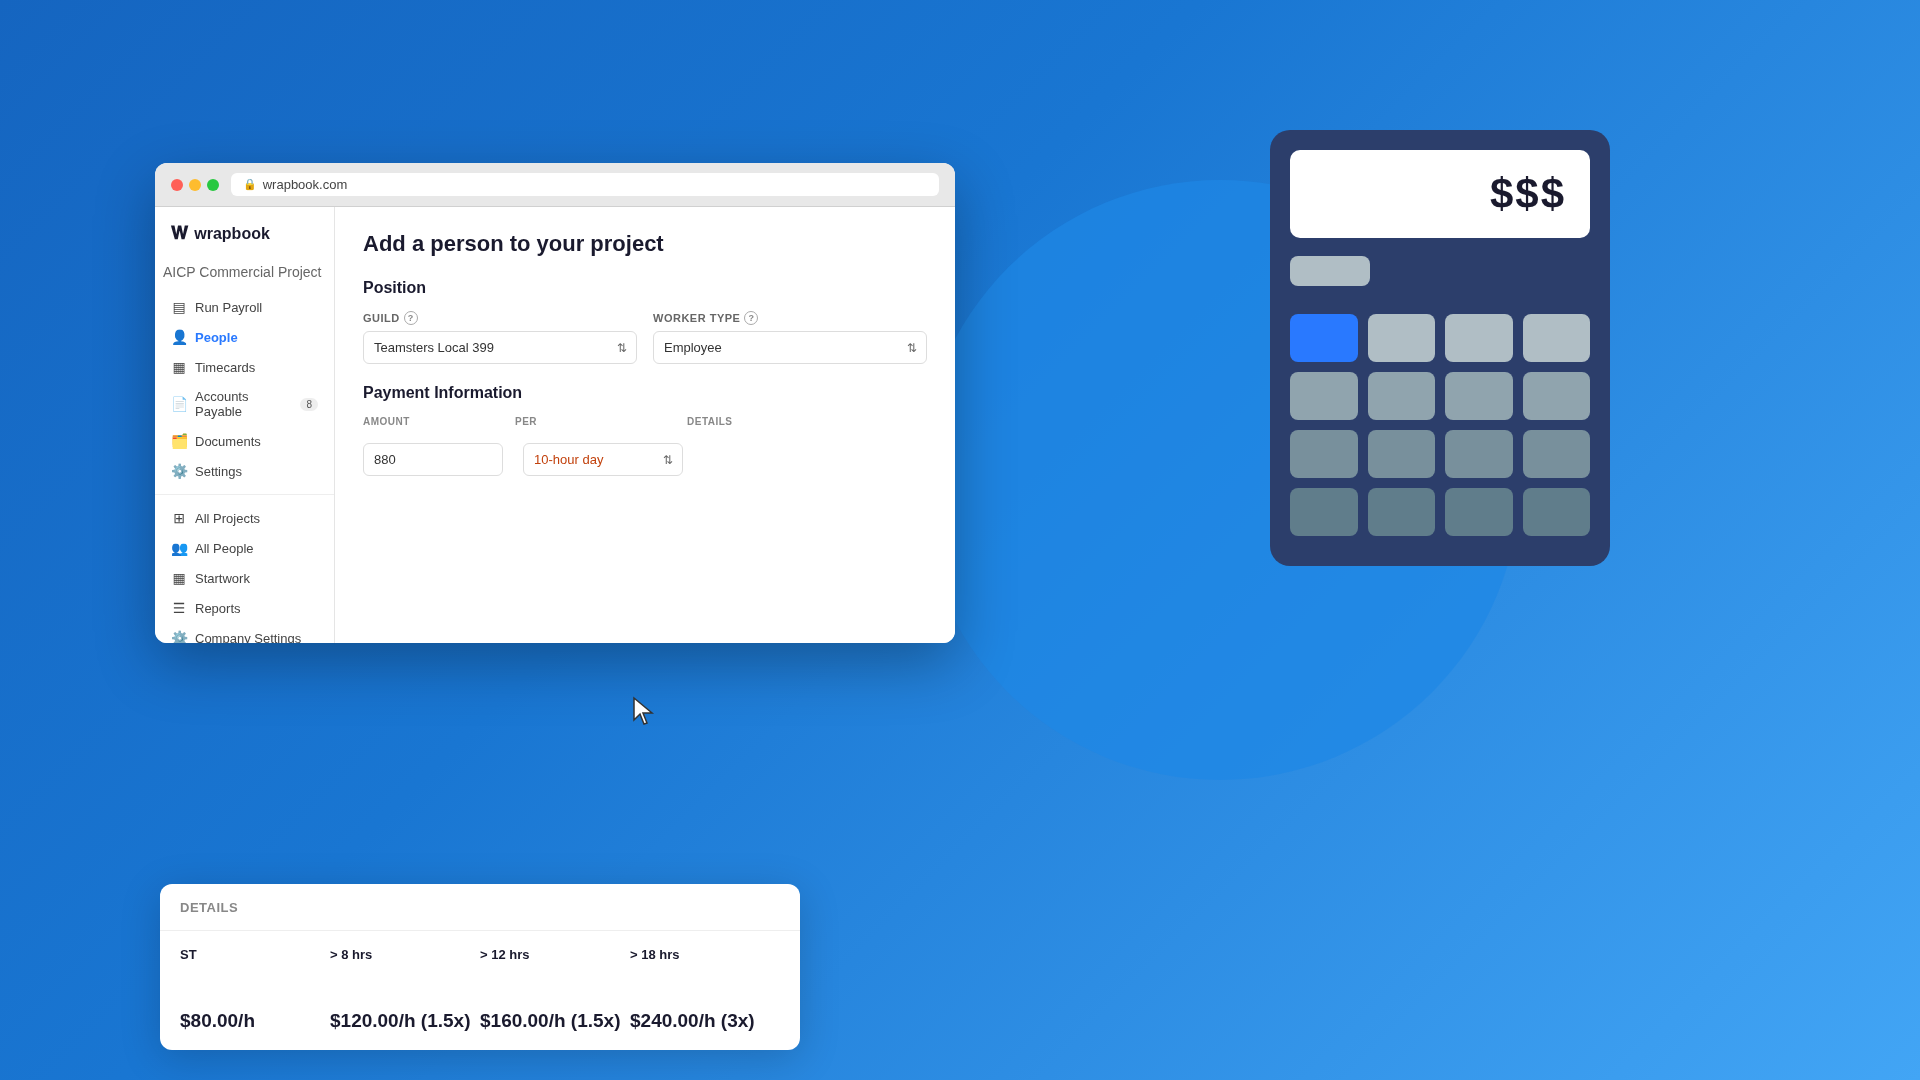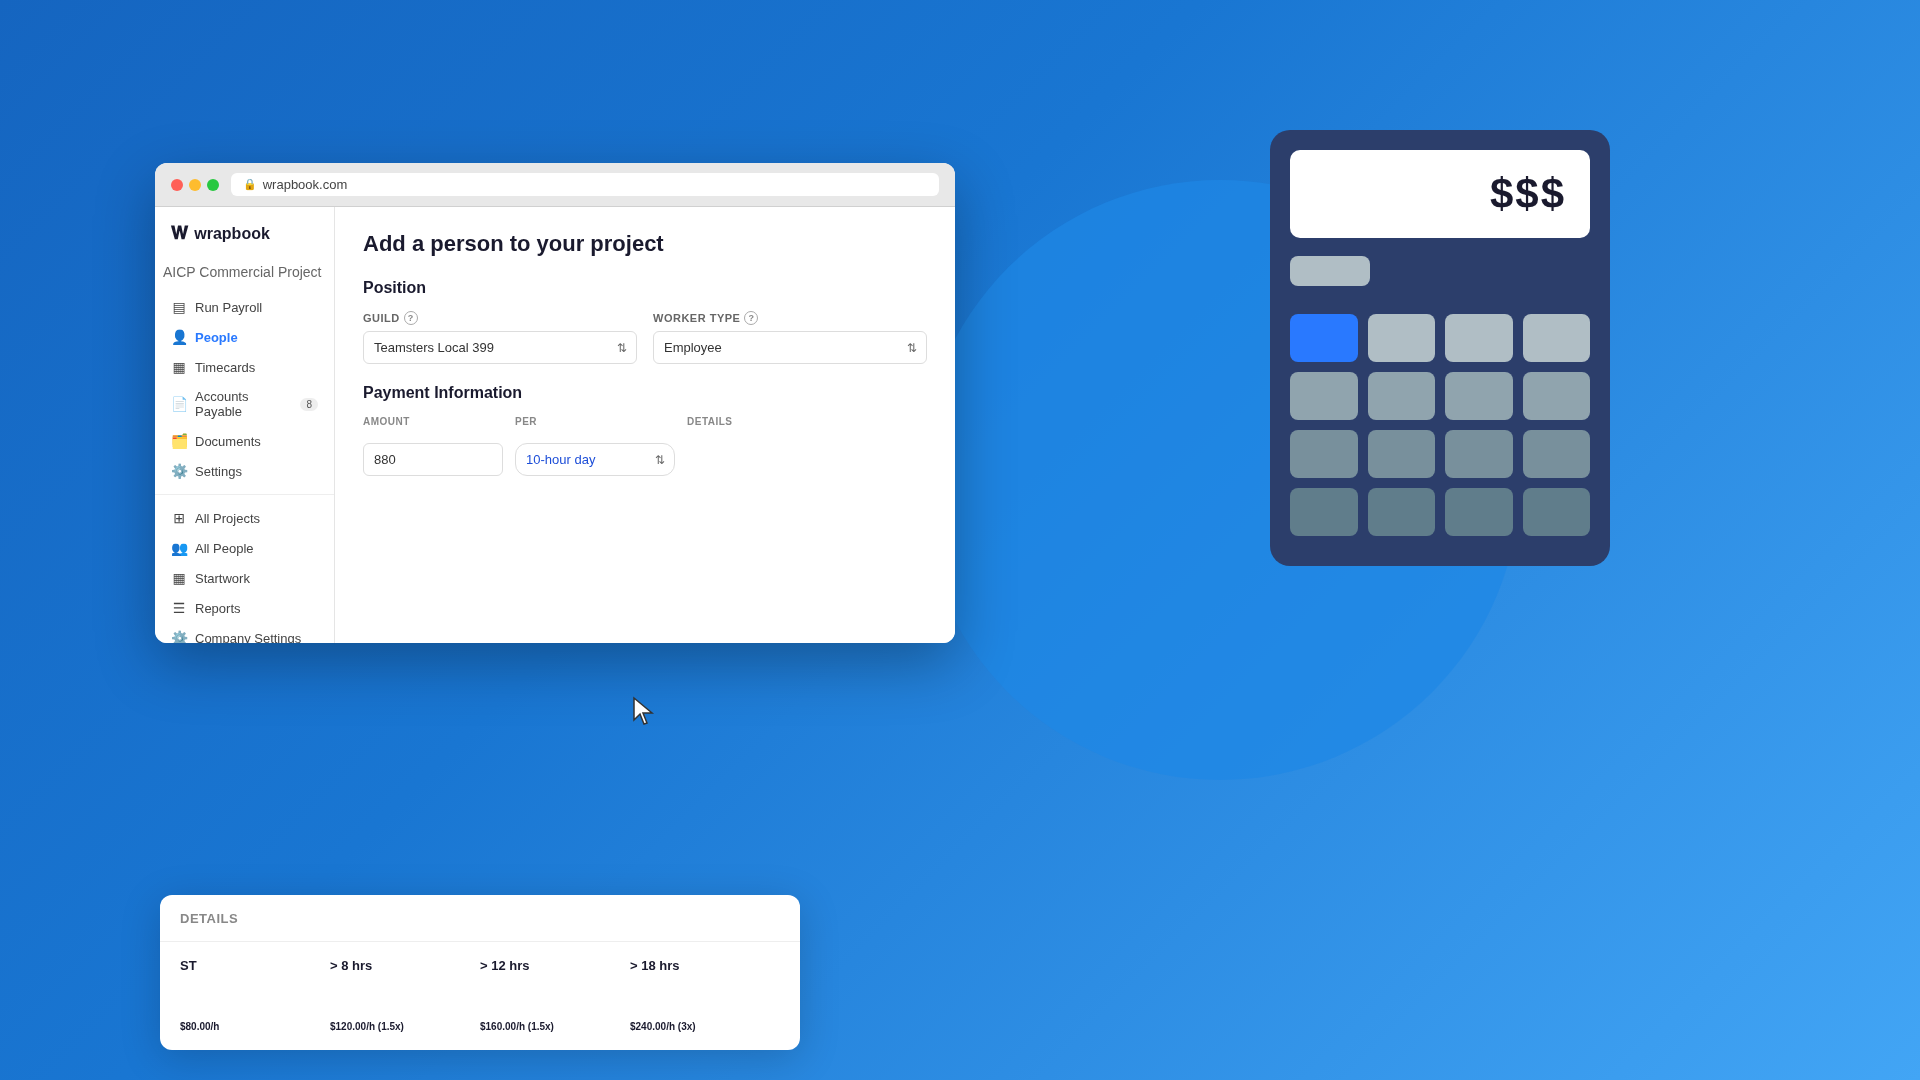--- a/index.html
+++ b/index.html
@@ -275,42 +275,42 @@
     .col-details { flex: 1; }
     .col-header {
       font-size: 10px;
       font-weight: 700;
       color: #888;
       text-transform: uppercase;
       letter-spacing: 0.5px;
     }
     .payment-row {
       display: flex;
-      gap: 12px;
+      gap: 20px;
       align-items: center;
     }
     .amount-input {
       width: 140px;
       padding: 8px 10px;
       border: 1px solid #ddd;
       border-radius: 6px;
       font-size: 13px;
       color: #333;
     }
     .per-select-wrapper {
       position: relative;
       width: 160px;
     }
     .per-select {
       width: 100%;
       padding: 8px 30px 8px 10px;
       border: 1px solid #ddd;
-      border-radius: 12px;
-      font-size: 13px;
-      color: #1d4ed8;
+      border-radius: 6px;
+      font-size: 13px;
+      color: #c2410c;
       background: white;
       appearance: none;
       cursor: pointer;
     }
 
     
     .details-popup {
       position: absolute;
       bottom: 30px;
       left: 160px;
@@ -340,21 +340,21 @@
     .details-col {
       flex: 1;
     }
     .details-col-label {
       font-size: 13px;
       font-weight: 600;
       color: #1a1a2e;
       margin-bottom: 4px;
     }
     .details-col-value {
-      font-size: 10px;
+      font-size: 19px;
       font-weight: 600;
       color: #1a1a2e;
       margin-top: 48px;
     }
   </style>
 </head>
 <body>
 
 <div class="bg"></div>
 

